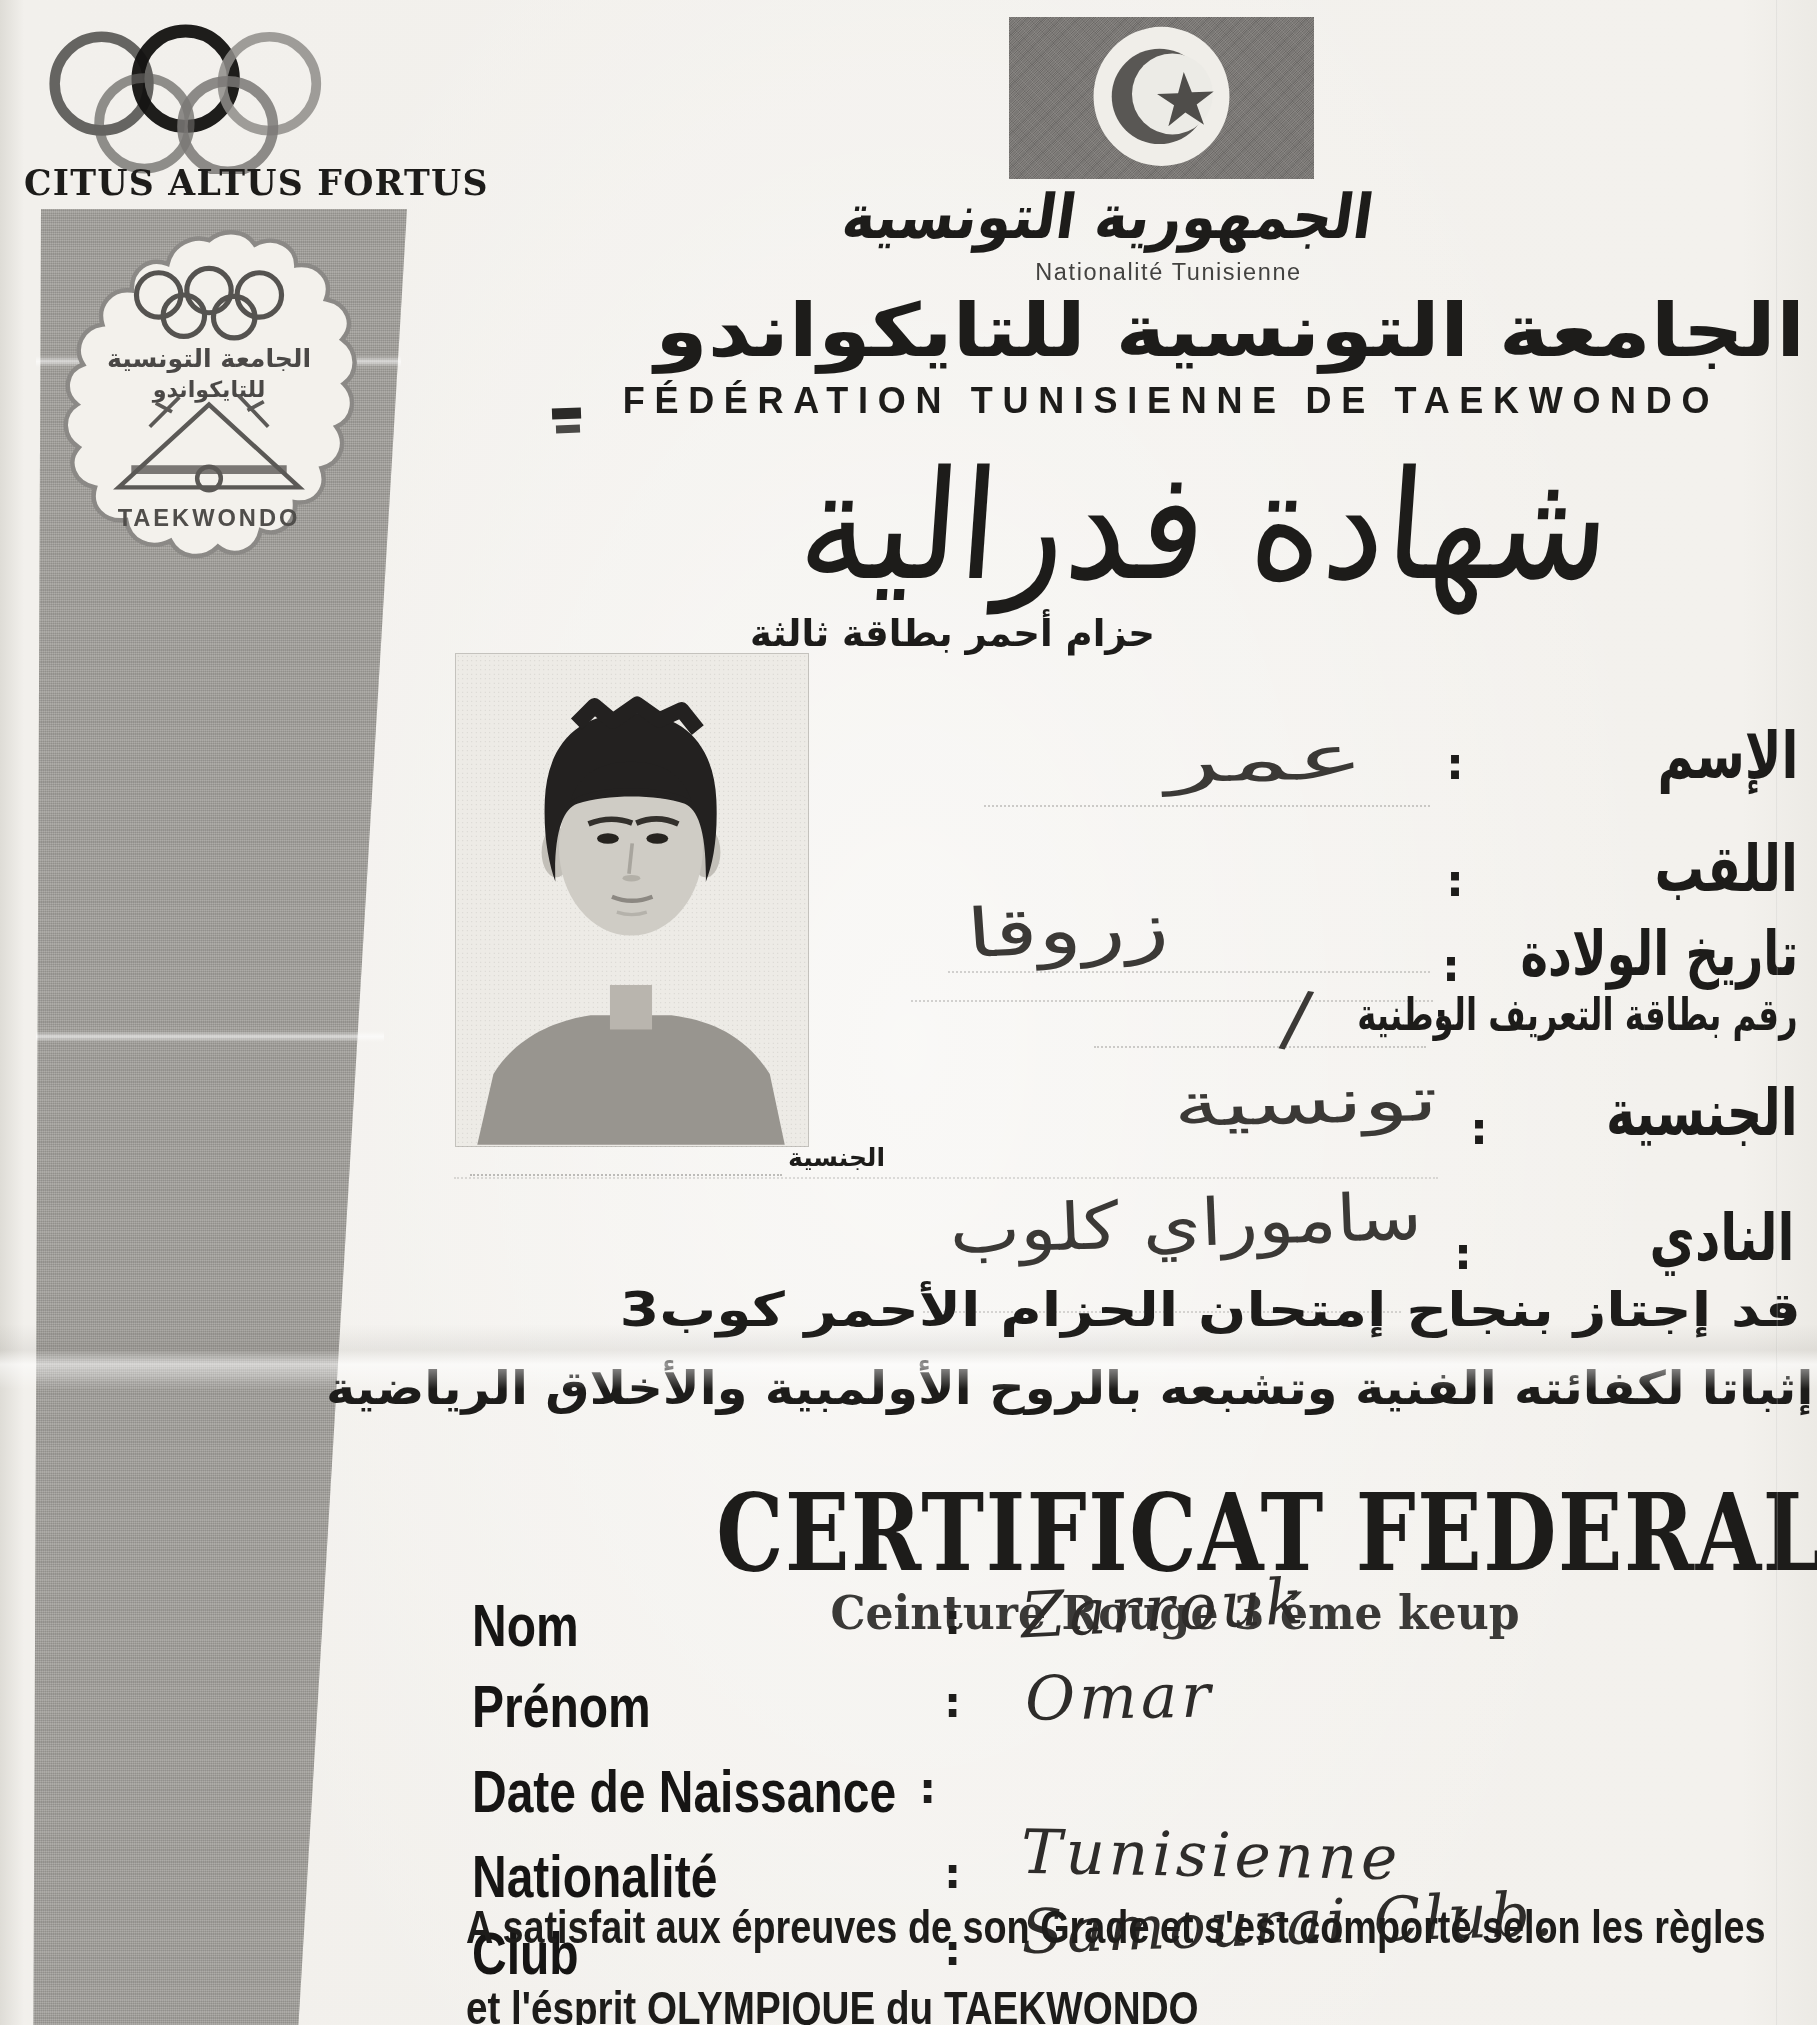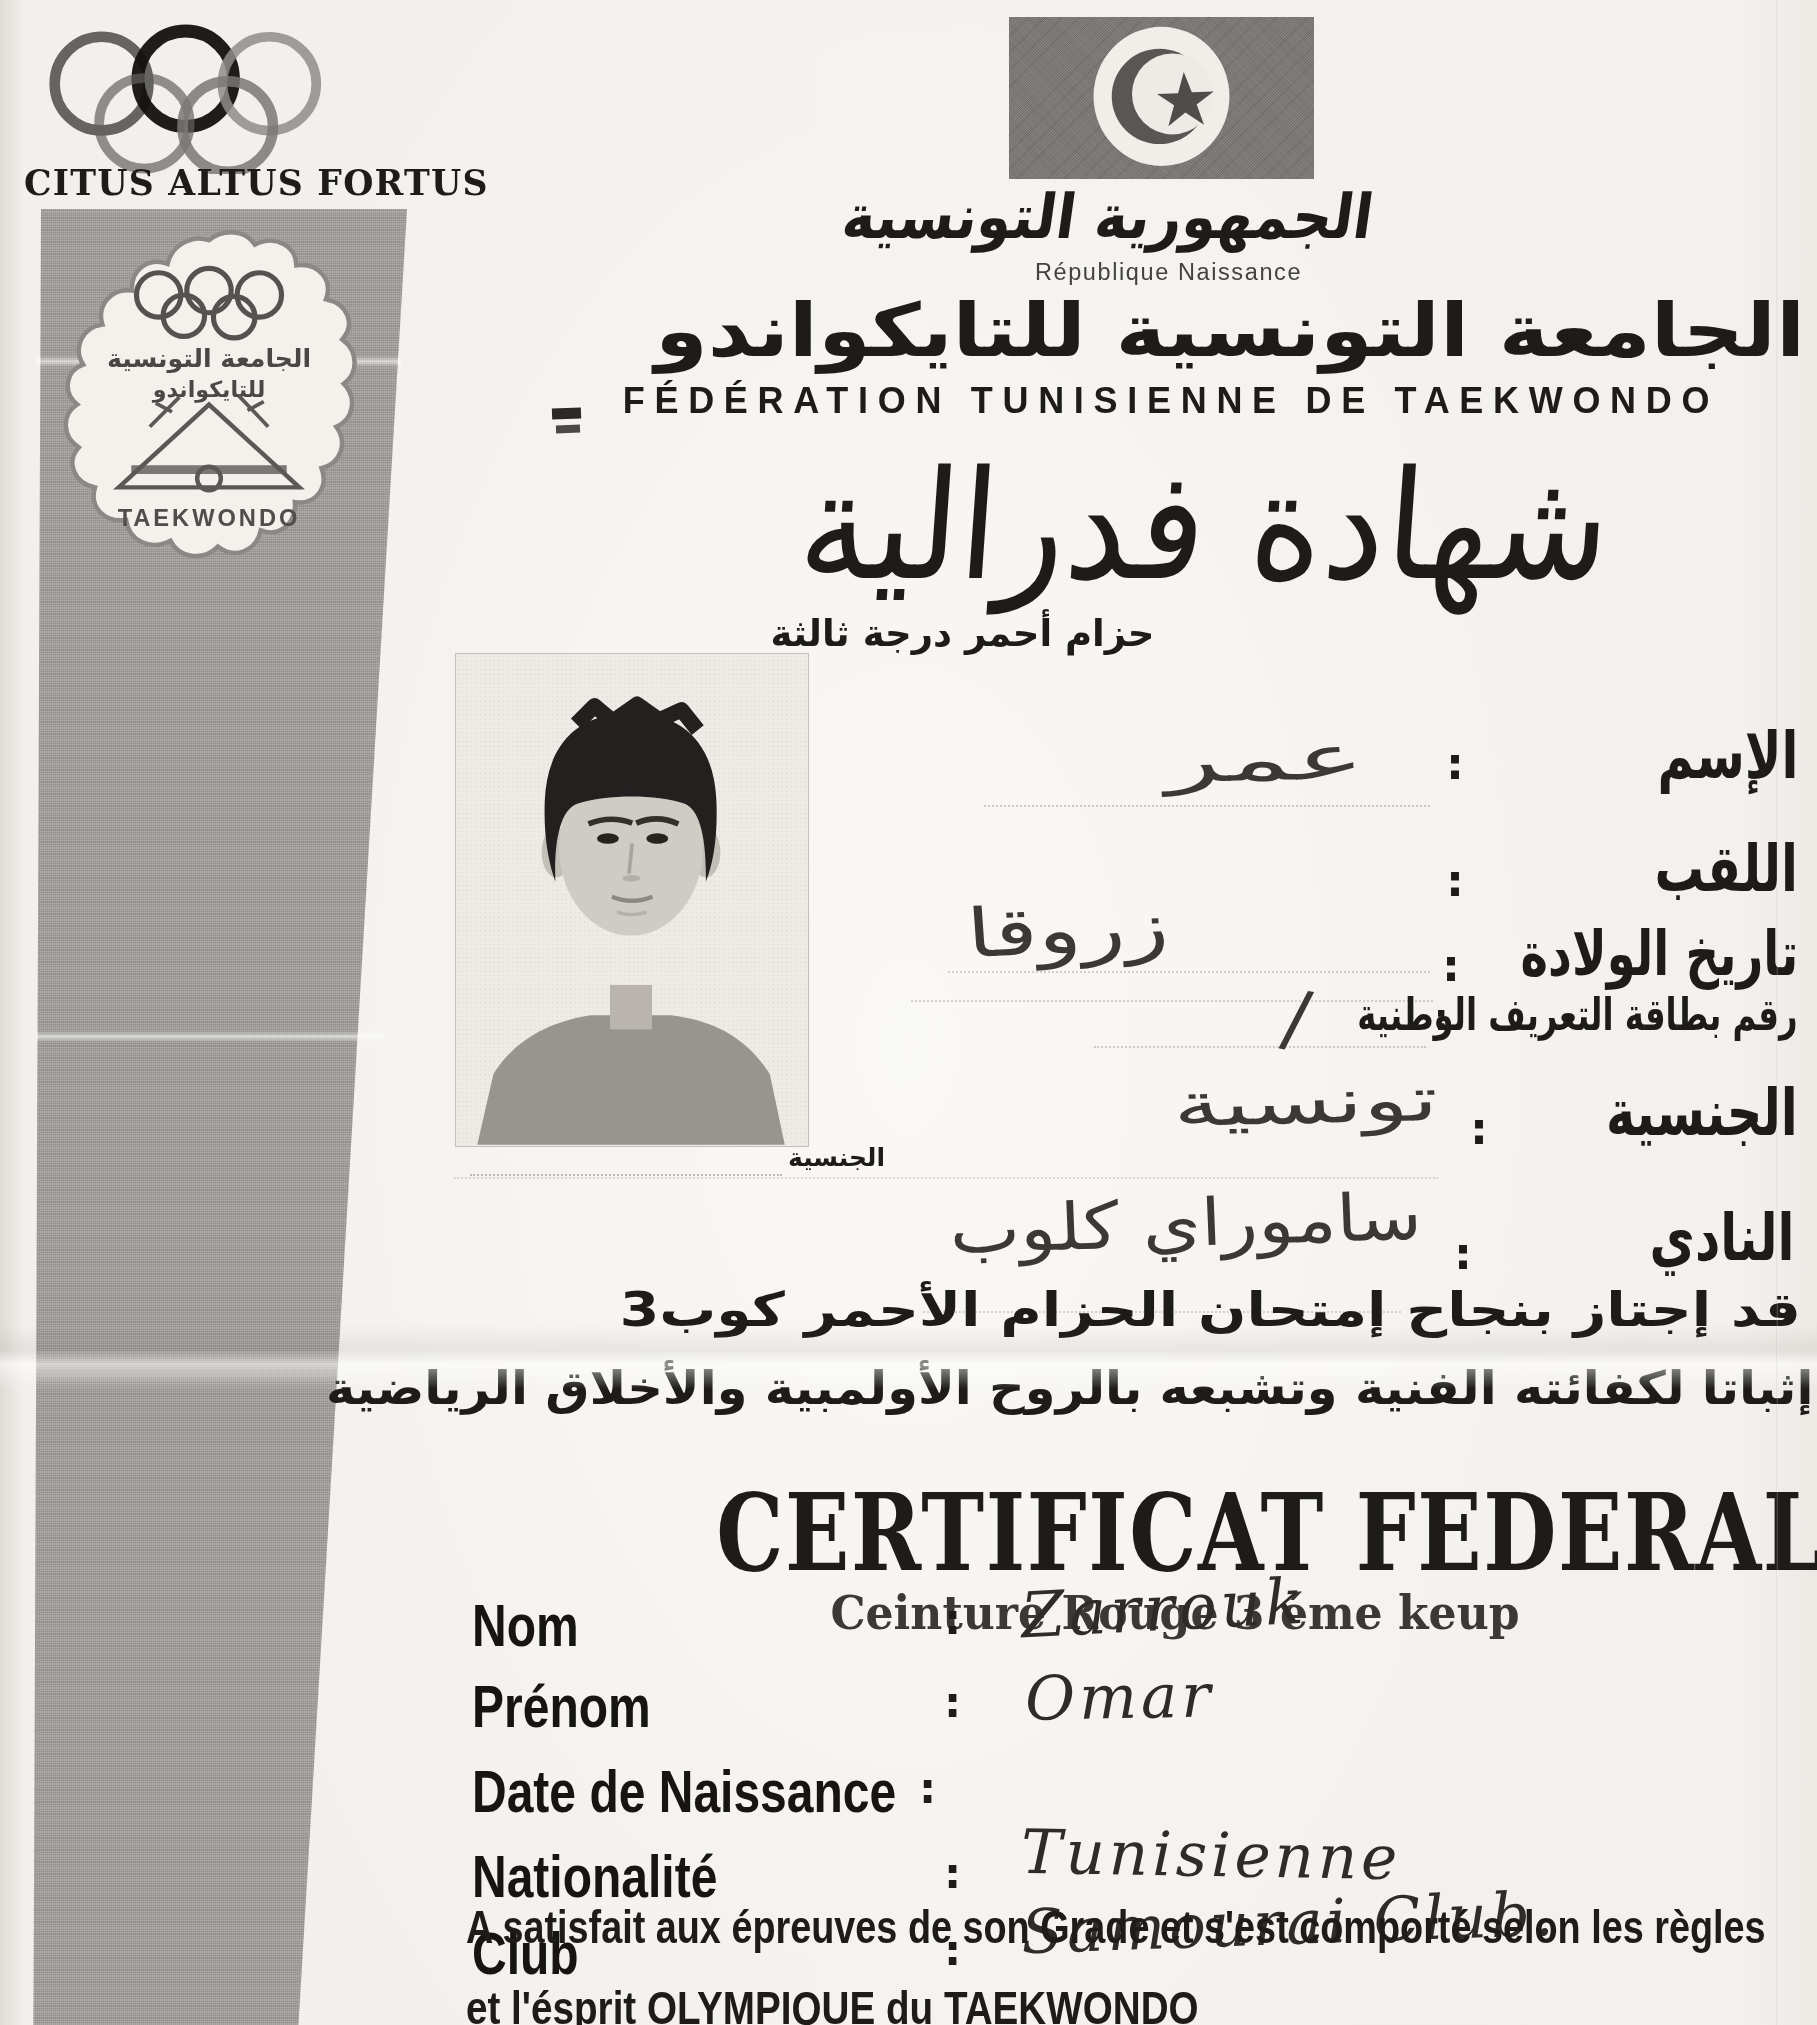--- a/index.html
+++ b/index.html
@@ -88,35 +88,35 @@
     <ellipse cx="377" cy="196" rx="168" ry="172" fill="#f0eee9"></ellipse>
     <circle cx="372" cy="196" r="118" fill="#595754"></circle>
     <circle cx="404" cy="190" r="100" fill="#ecebe6"></circle>
     <polygon points="432,136 452,186 506,184 464,216 482,266 436,236 394,270 408,218 366,190 418,188" fill="#4f4d4a"></polygon>
   </svg>
 
   <div class="abs ar ink ctr nowrap" style="left:964px;top:184px;width:409px;font-size:56px;font-weight:700;transform:skewX(-8deg) scale(1,1.1);">
     <span>الجمهورية التونسية</span>
   </div>
   <div class="abs ctr nowrap" style="left:964px;top:259px;width:409px;font-family:'Liberation Sans',sans-serif;font-size:23.5px;color:#434240;letter-spacing:1.6px;">
-    <span>République Naissance</span>
+    <span>Nationalité Tunisienne</span>
   </div>
 
   <div class="abs ar ink nowrap" style="right:12px;top:288px;font-size:68px;font-weight:700;transform:scale(1.25,1.08);transform-origin:right top;">
     <span>الجامعة التونسية للتايكواندو</span>
   </div>
   <div class="abs ctr nowrap ink" style="left:527px;top:379px;width:1288px;font-family:'Liberation Sans',sans-serif;font-weight:700;font-size:36px;letter-spacing:9.7px;transform:scale(1,1.05);">
     <span>FÉDÉRATION TUNISIENNE DE TAEKWONDO</span>
   </div>
 
   <div class="abs ar ink ctr nowrap" style="left:729px;top:446px;width:952px;font-size:137px;transform:skewX(-4deg) scale(1.02,1.1);">
     <span>شهادة فدرالية</span>
   </div>
   <div class="abs ar ink ctr nowrap" style="left:770px;top:612px;width:385px;font-size:37px;font-weight:700;">
-    <span>حزام أحمر درجة ثالثة</span>
+    <span>حزام أحمر بطاقة ثالثة</span>
   </div>
 
   <div class="abs photo ni"></div>
   <svg class="abs ni" style="left:455px;top:653px;" width="352" height="492" viewBox="0 0 870 1215">
     <path d="M55,1215 L95,1040 C150,950 245,908 335,895 L535,895 C640,908 720,950 778,1040 L815,1215 Z" fill="#98958f"></path>
     <rect x="383" y="820" width="104" height="110" fill="#b9b5ae"></rect>
     <ellipse cx="250" cy="492" rx="36" ry="62" fill="#c2bfb8"></ellipse>
     <ellipse cx="620" cy="492" rx="36" ry="62" fill="#c2bfb8"></ellipse>
     <ellipse cx="435" cy="480" rx="178" ry="218" fill="#cfccc5"></ellipse>
     <path d="M435,148 C298,148 228,232 222,362 C218,452 232,520 248,565 C244,440 268,385 302,372 C378,348 496,348 568,372 C600,386 622,440 620,565 C638,520 650,455 646,362 C640,232 570,148 435,148 Z" fill="#232120"></path>

